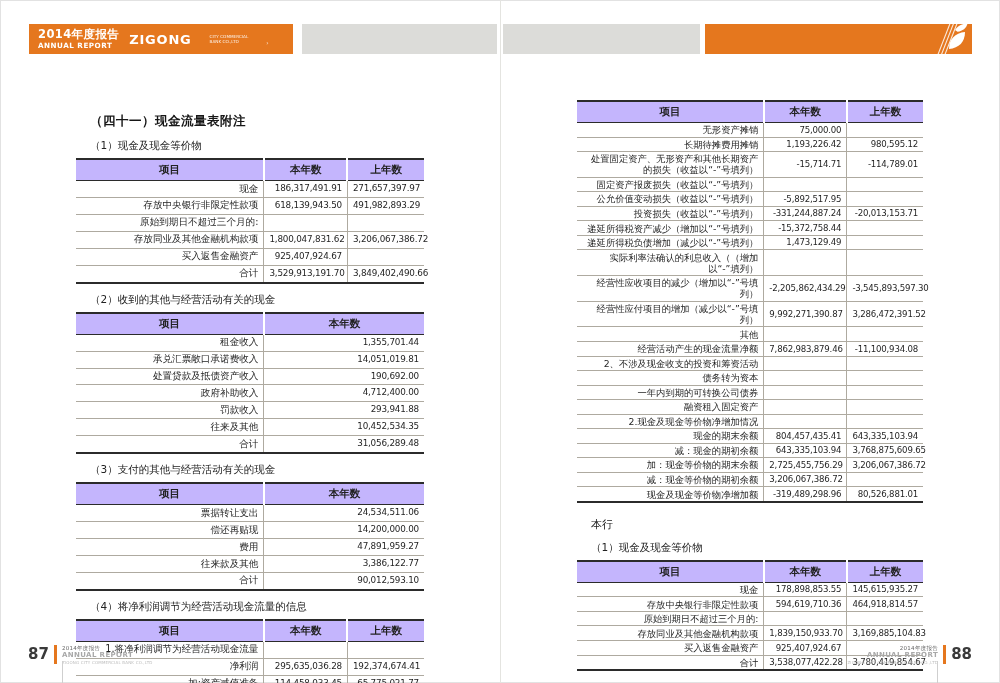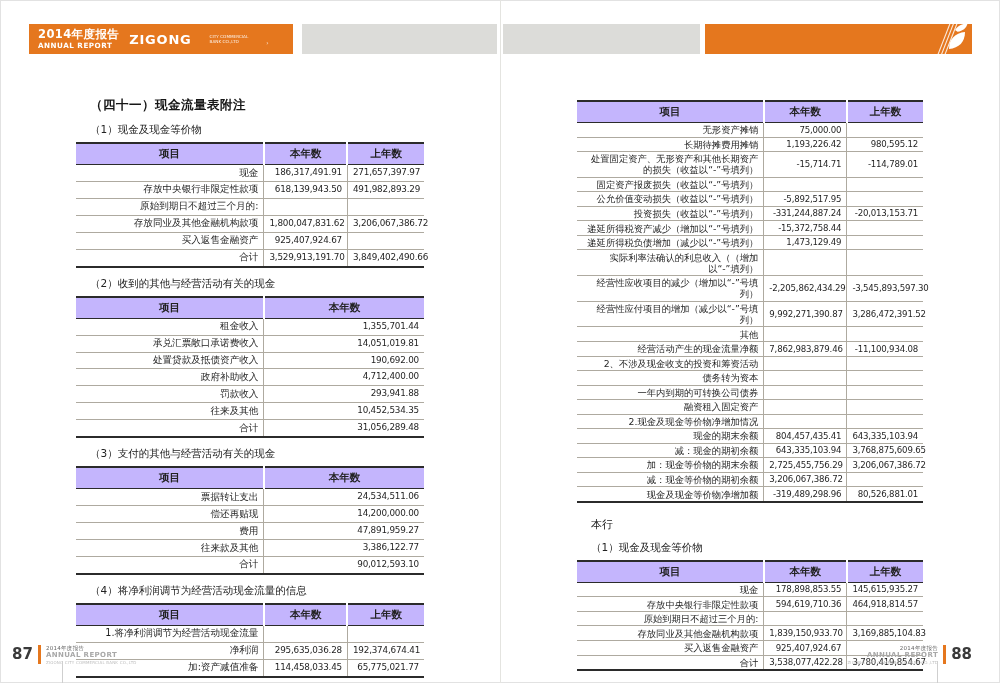--- a/index.html
+++ b/index.html
@@ -23,21 +23,21 @@
   .brand-en .t1 { font-size:13px; font-weight:bold; letter-spacing:.8px; line-height:1; }
   .brand-en .subs { padding-top:1px; }
   .brand-en .t2 { font-size:4.2px; line-height:1.25; opacity:.9; }
   .brand-en .arrow { font-size:6px; opacity:.9; align-self:flex-end; }
   .logo-mark { position:absolute; right:2px; top:0; }
 
   
   .content { position:absolute; }
   #content-left  { left:76px;  top:97px;  width:348px; }
   #content-right { left:577px; top:100px; width:346px; }
-  .section-title { font-size:12.5px; font-weight:bold; color:#161616; margin:0 0 6px 14px; letter-spacing:.5px; }
+  .section-title { font-size:12.5px; font-weight:bold; color:#161616; margin:16px 0 6px 14px; letter-spacing:.5px; }
   .sub-label     { font-size:11px;  color:#222; margin:0 0 0 14px; }
   .block-title   { font-size:10.5px; color:#222; margin:9px 0 5px 14px; }
   #content-right .sub-label { margin-top:14px; }
 
   
   table.rpt { width:100%; border-collapse:collapse; table-layout:fixed;
               border-top:2px solid #2b2b2b; border-bottom:2px solid #2b2b2b; }
   .rpt th { background:#c4b5fd; font-size:10.5px; font-weight:bold; color:#222;
             text-align:center; padding:3px 0; border-bottom:1.5px solid #2b2b2b;
             border-left:2px solid #ffffff; }
@@ -45,21 +45,21 @@
   .rpt td { font-size:9.6px; color:#1f1f1f; padding:1.5px 5px; line-height:1.35;
             border-bottom:1px solid #aeaaa0; border-left:1px solid #aeaaa0; }
   .rpt tr:last-child td { border-bottom:none; }
   .rpt td:first-child { border-left:none;text-align:right; }
   .rpt td.num { text-align:right; font-size:8.8px; letter-spacing:-.2px; white-space:nowrap; }
   #content-right .rpt td { font-size:9.3px; padding:1.2px 5px; line-height:1.2; }
   #content-right .rpt td.num { font-size:8.6px; }
 
   
   .footer { position:absolute; top:645px; display:flex; align-items:center; gap:5px; }
-  #footer-left  { left:12px; }
+  #footer-left  { left:28px; }
   #footer-right { left:auto; right:28px; }
   .pageno { font-size:15px; font-weight:bold; color:#3a3a3a; line-height:1; }
   .fbar { width:3px; height:19px; background:#e5771e; }
   .ftext .l1 { font-size:5.5px; color:#666; letter-spacing:.3px; }
   .ftext .l2 { font-size:7px;  color:#a8a8a8; font-weight:bold; letter-spacing:.4px; line-height:1.1; }
   .ftext .l3 { font-size:4px;  color:#bdbdbd; letter-spacing:.2px; }
   .ftext.right { text-align:right; }
   .fline { position:absolute; top:661px; width:1px; height:22px; background:#cfcfcf; }
 </style>
 </head>

